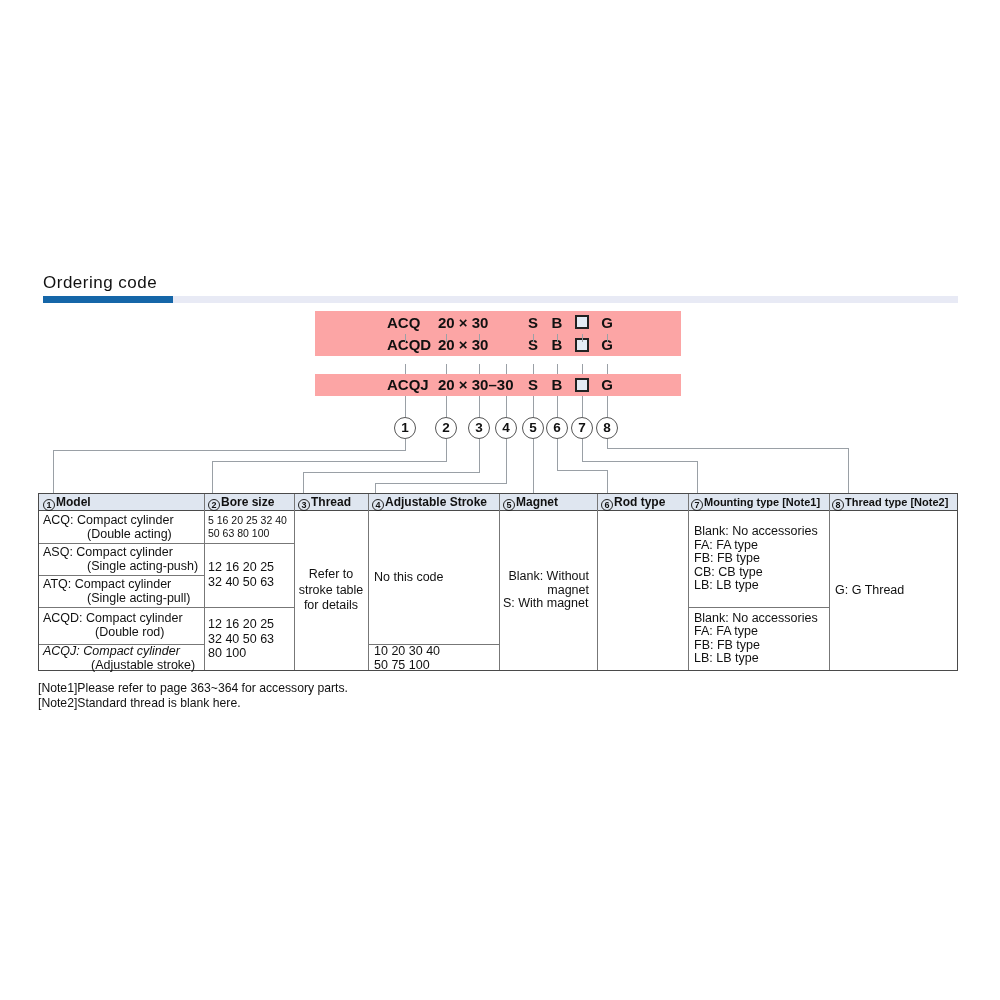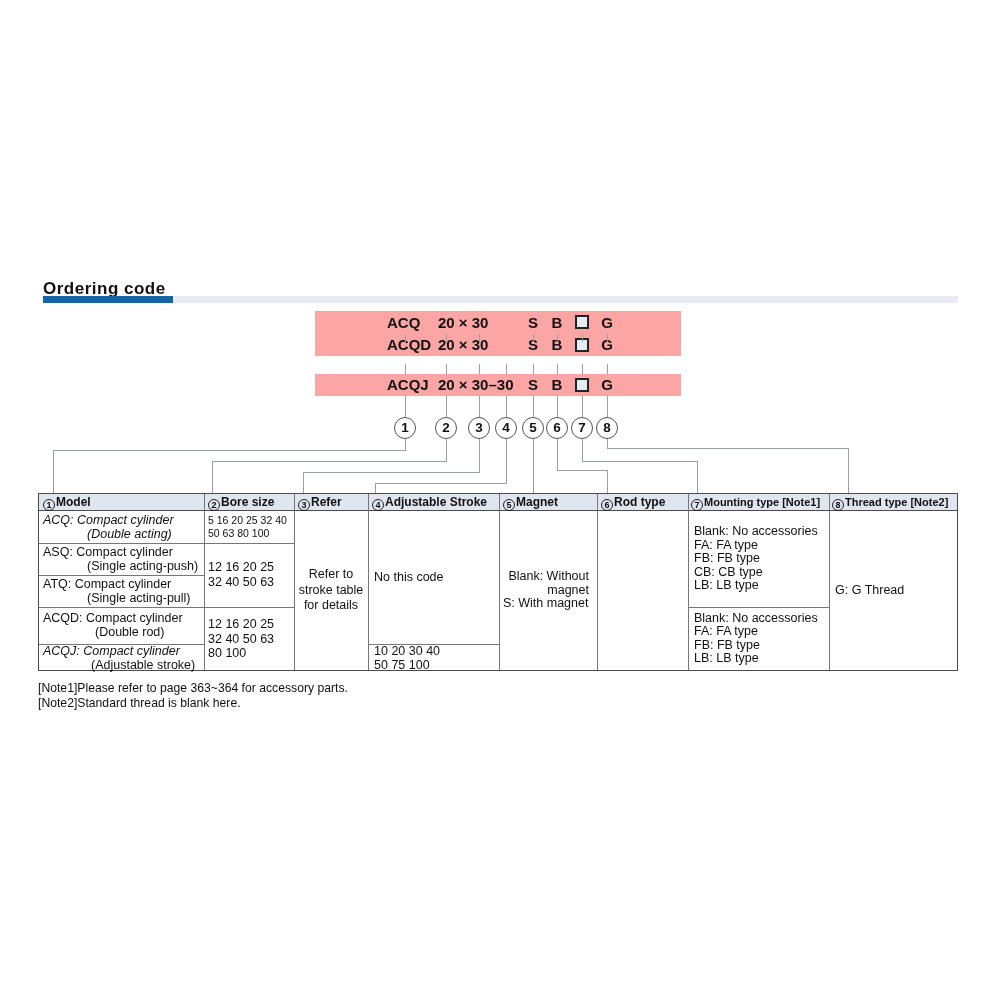--- a/index.html
+++ b/index.html
@@ -1,20 +1,20 @@
 <!DOCTYPE html>
 <html><head>
 <meta charset="utf-8">
 <style>
   html,body{margin:0;padding:0;background:#fff;}
   .page{position:relative;width:1000px;height:1000px;background:#fff;overflow:hidden;
         font-family:"Liberation Sans","DejaVu Sans",sans-serif;color:#111;}
   .abs{position:absolute;}
   
-  .title{left:43px;top:279px;font-size:17px;font-weight:bold;letter-spacing:.5px;}
+  .title{left:43px;top:273px;font-size:17px;font-weight:normal;letter-spacing:.5px;}
   .bar-dark{left:43px;top:296px;width:130px;height:7px;background:#1566a8;}
   .bar-light{left:173px;top:296px;width:785px;height:7px;background:#e8eaf5;}
   
   .coderow{left:315px;width:366px;height:22px;background:#fca5a5;}
   .crtxt{position:absolute;font-size:15px;font-weight:bold;white-space:nowrap;}
   .crcenter{transform:translateX(-50%);}
   .blankbox{position:absolute;width:14px;height:14px;border:2px solid #222;background:#e4ecf5;box-sizing:border-box;}
   
   .v{position:absolute;width:1px;background:#9aa0a6;}
   .h{position:absolute;height:1px;background:#9aa0a6;}
@@ -157,28 +157,28 @@
     <div class="chl" style="left:0;width:165px;top:81px;"></div>
     <div class="chl" style="left:0;width:165px;top:113px;"></div>
     <div class="chl" style="left:0;width:165px;top:150px;"></div>
     <div class="chl" style="left:165px;width:90px;top:49px;"></div>
     <div class="chl" style="left:165px;width:90px;top:113px;"></div>
     <div class="chl" style="left:329px;width:131px;top:150px;"></div>
     <div class="chl" style="left:649px;width:141px;top:113px;"></div>
 
     <div class="hcell" style="left:4px;"><span class="hnum">1</span><span>Model</span></div>
     <div class="hcell" style="left:169px;"><span class="hnum">2</span><span>Bore size</span></div>
-    <div class="hcell" style="left:259px;"><span class="hnum">3</span><span>Refer</span></div>
+    <div class="hcell" style="left:259px;"><span class="hnum">3</span><span>Thread</span></div>
     <div class="hcell" style="left:333px;"><span class="hnum">4</span><span>Adjustable Stroke</span></div>
     <div class="hcell" style="left:464px;"><span class="hnum">5</span><span>Magnet</span></div>
     <div class="hcell" style="left:562px;"><span class="hnum">6</span><span>Rod type</span></div>
     <div class="hcell small" style="left:652px;"><span class="hnum">7</span><span>Mounting type [Note1]</span></div>
     <div class="hcell small" style="left:793px;"><span class="hnum">8</span><span>Thread type [Note2]</span></div>
 
-    <div class="cell" style="left:4px;top:17px;width:160px;height:32px;font-style:italic;">
+    <div class="cell" style="left:4px;top:17px;width:160px;height:32px;">
       <div class="mline1">ACQ: Compact cylinder</div>
         <div class="mline2">(Double acting)</div>
     </div>
     <div class="cell" style="left:4px;top:49px;width:160px;height:32px;">
       <div class="mline1">ASQ: Compact cylinder</div>
         <div class="mline2">(Single acting-push)</div>
     </div>
     <div class="cell" style="left:4px;top:81px;width:160px;height:32px;">
       <div class="mline1">ATQ: Compact cylinder</div>
         <div class="mline2">(Single acting-pull)</div>

